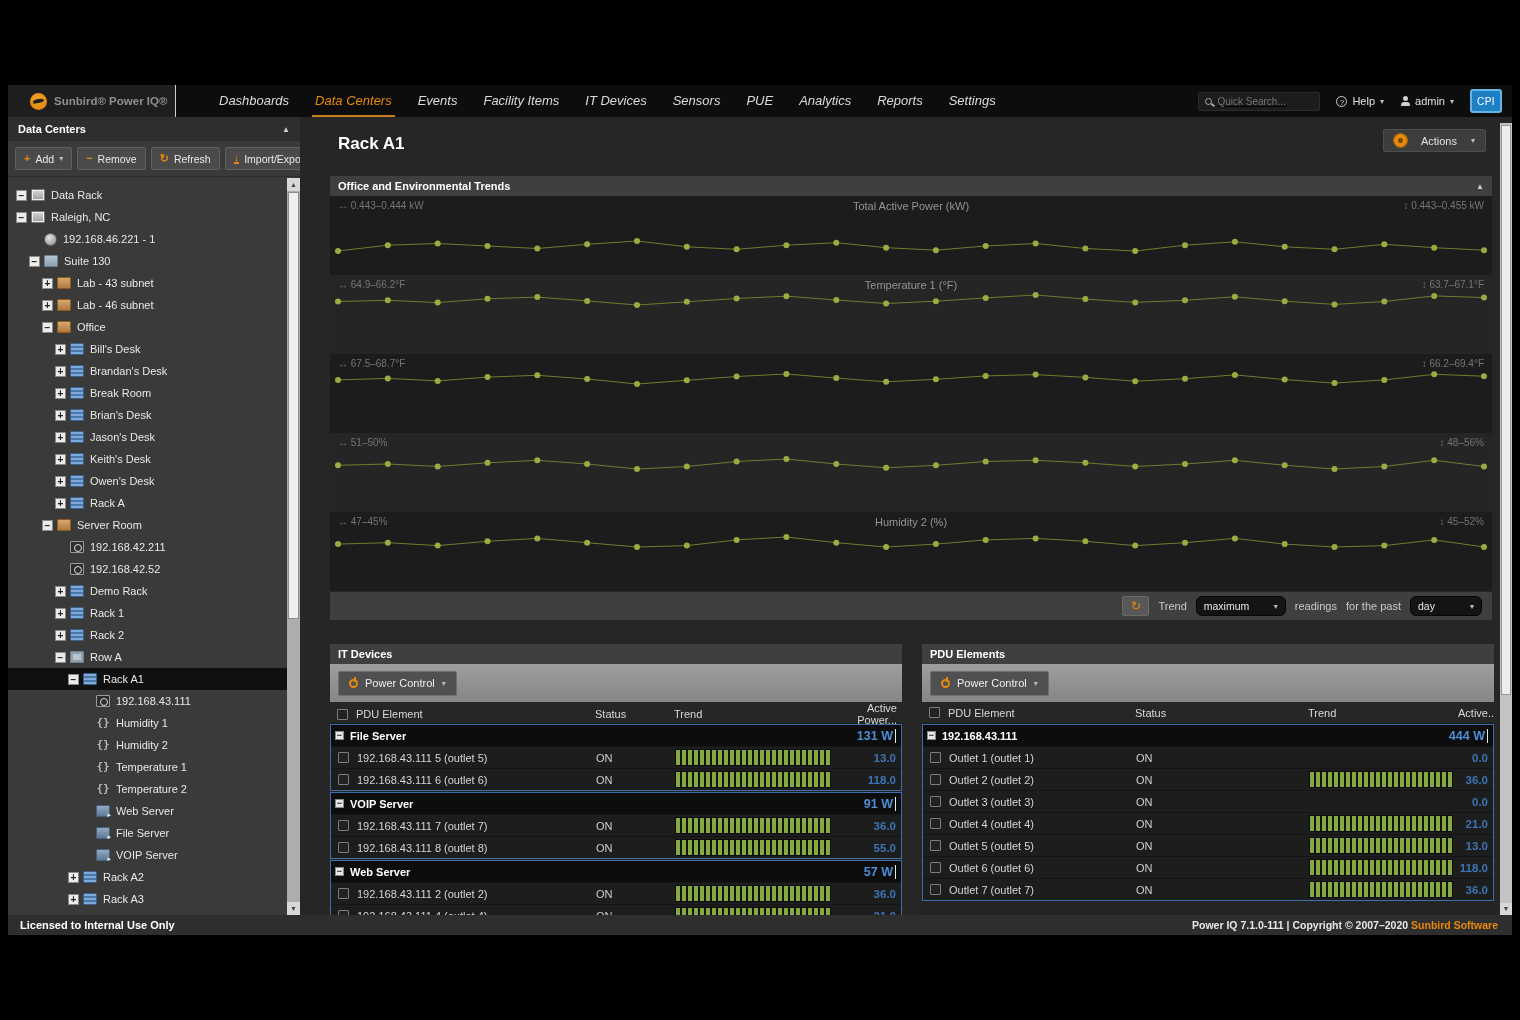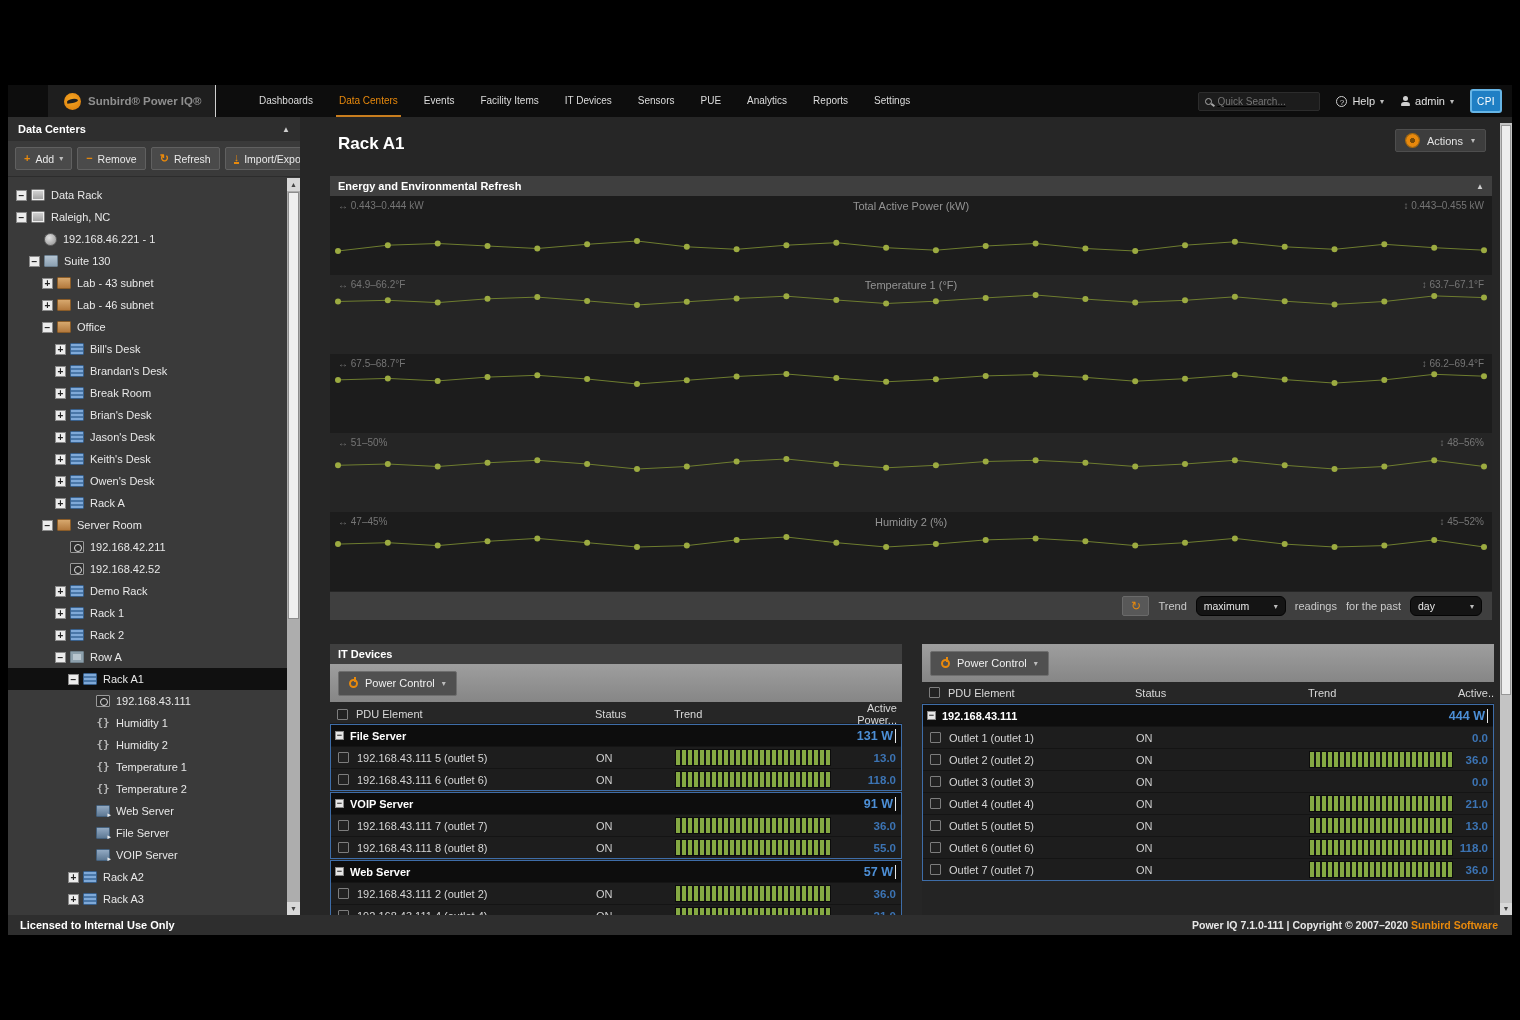--- a/index.html
+++ b/index.html
@@ -1,26 +1,26 @@
 <!DOCTYPE html>
 <html><head>
 <meta charset="utf-8">
 <style>
   * { margin:0; padding:0; box-sizing:border-box; }
   html,body { width:1520px; height:1020px; background:#000; font-family:"Liberation Sans",sans-serif; overflow:hidden; }
   .app { position:absolute; left:8px; top:85px; width:1504px; height:850px; background:#262626; }
 
   
   .topbar { position:absolute; top:0; left:0; right:0; height:32px; background:#0d0d0d; display:flex; align-items:center; }
-  .brand { width:168px; height:32px; background:#1e1e1e; border-right:1px solid #cfcfcf; display:flex; align-items:center; padding-left:16px; gap:7px; flex:none;margin-left:40px; }
+  .brand { width:168px; height:32px; background:#1e1e1e; border-right:1px solid #cfcfcf; display:flex; align-items:center; padding-left:22px; gap:7px; flex:none; }
   .bird { width:17px; height:17px; border-radius:50%; background:radial-gradient(circle at 45% 40%, #f5a623, #d97a0a); position:relative; flex:none; }
   .bird::after { content:""; position:absolute; left:3px; top:6px; width:11px; height:4px; background:#1e1e1e; border-radius:50% 50% 50% 0; transform:rotate(-8deg); }
   .brand-text { color:#8f8f8f; font-size:11.5px; font-weight:bold; white-space:nowrap; }
   .nav { display:flex; align-items:center; margin-left:30px; height:32px; }
-  .nav-item { color:#dcdcdc; font-size:10px; padding:0 13px; height:32px; line-height:32px; cursor:pointer; position:relative; white-space:nowrap; }
+  .nav-item { color:#dcdcdc; font-size:13px; padding:0 13px; height:32px; line-height:32px; cursor:pointer; position:relative; white-space:nowrap;font-style:italic; }
   .nav-item.active { color:#e8890c; }
   .nav-item.active::after { content:""; position:absolute; left:10px; right:10px; bottom:0; height:2px; background:#c87d1e; }
   .top-right { margin-left:auto; display:flex; align-items:center; gap:16px; padding-right:10px; }
   .search-box { display:flex; align-items:center; gap:5px; width:122px; height:19px; background:#1c1c1c; border:1px solid #2c2c2c; border-radius:2px; padding:0 6px;text-decoration:underline; }
   .mag { width:7px; height:7px; border:1.5px solid #a8a8a8; border-radius:50%; position:relative; flex:none; }
   .mag::after { content:""; position:absolute; width:4px; height:1.5px; background:#a8a8a8; right:-4px; bottom:-2px; transform:rotate(38deg); }
   .search-box input { background:transparent; border:none; outline:none; color:#8a8a8a; font-size:10px; width:100%; font-family:"Liberation Sans",sans-serif; }
   .tb-item { display:flex; align-items:center; gap:5px; color:#e0e0e0; font-size:11px; cursor:pointer; }
   .qmark { width:11px; height:11px; border:1px solid #cfcfcf; border-radius:50%; color:#cfcfcf; font-size:8px; line-height:11px; text-align:center; }
   .person { width:10px; height:10px; position:relative; }
@@ -55,21 +55,21 @@
   .ic-server { background:linear-gradient(#92a9c2,#5e7994); border:1px solid #44607c; }
   .ic-server::after { content:"▸"; position:absolute; right:-2px; bottom:-3px; color:#e8e8e8; font-size:7px; }
   .sb-scroll { position:absolute; right:0; top:61px; bottom:0; width:13px; background:#adadad; }
   .sb-scroll .arr { position:absolute; left:0; right:0; height:13px; background:#d8d8d8; color:#444; font-size:7px; text-align:center; line-height:13px; cursor:pointer; }
   .sb-scroll .arr.dn { bottom:0; }
   .sb-scroll .thumb { position:absolute; left:1px; right:1px; top:14px; height:58%; background:#efefef; border:1px solid #8d8d8d; cursor:grab; }
 
   
   .main { position:absolute; left:292px; top:32px; right:0; bottom:20px; background:#262626; }
   .page-title { position:absolute; left:38px; top:17px; color:#fff; font-size:17px; font-weight:bold; }
-  .actions-btn { position:absolute; right:26px; top:12px; height:23px; display:flex; align-items:center; gap:8px; background:#3d3d3d; border:1px solid #4e4e4e; border-radius:2px; padding:0 10px; color:#e2e2e2; font-size:11px; cursor:pointer; }
+  .actions-btn { position:absolute; right:26px; top:12px; height:23px; display:flex; align-items:center; gap:14px; background:#3d3d3d; border:1px solid #4e4e4e; border-radius:2px; padding:0 10px; color:#e2e2e2; font-size:11px; cursor:pointer; }
   .gear { width:13px; height:13px; border-radius:50%; background:radial-gradient(circle,#7a4c08 0 2.5px,#e8890c 2.5px); box-shadow:0 0 0 1px #a86a0a; }
 
   .trends { position:absolute; left:30px; width:1162px; top:59px; height:444px; }
   .panel-hd { height:20px; background:#3f3f3f; display:flex; align-items:center; justify-content:space-between; padding:0 8px; color:#fff; font-size:11px; font-weight:bold; }
   .panel-hd .tri { color:#cfcfcf; font-size:8px; font-weight:normal; cursor:pointer; }
   .strips { height:396px; }
   .strip { position:relative; height:79px; background:#1c1c1c; }
   .strip.alt { background:#252525; }
   .strip .lbl { position:absolute; top:4px; font-size:10px; color:#757575; }
   .strip .lbl.l { left:8px; } .strip .lbl.r { right:8px; }
@@ -355,21 +355,21 @@
   <div class="main">
     <div class="page-title">Rack A1</div>
     <div class="actions-btn">
       <span class="gear"></span>
       <span>Actions</span>
       <span class="chev">▾</span>
     </div>
 
     <div class="trends">
       <div class="panel-hd">
-        <span>Energy and Environmental Refresh</span>
+        <span>Office and Environmental Trends</span>
         <span class="tri">▲</span>
       </div>
       <div class="strips">
           <div class="strip">
             <span class="lbl l">↔ 0.443–0.444 kW</span>
             <span class="ttl">Total Active Power (kW)</span>
             <span class="lbl r">↕ 0.443–0.455 kW</span>
             <svg viewBox="0 0 1162 79" preserveAspectRatio="none">
               <polyline points="8.0,55.0 57.8,49.2 107.7,47.5 157.5,50.0 207.3,52.5 257.1,48.3 307.0,45.0 356.8,50.8 406.6,53.3 456.4,49.2 506.3,46.7 556.1,51.7 605.9,54.2 655.7,50.0 705.6,47.5 755.4,52.5 805.2,55.0 855.0,49.2 904.9,45.8 954.7,50.8 1004.5,53.3 1054.3,48.3 1104.2,51.7 1154.0,54.2" fill="none" stroke="#6e7d2f" stroke-width="1"></polyline>
               <circle cx="8.0" cy="55.0" r="3" fill="#9cab41"></circle>
@@ -635,20 +635,23 @@
             <span class="nm">192.168.43.111 4 (outlet 4)</span>
             <span>ON</span>
             <span>
               <span class="bar it" style="display: block;"></span>
             </span>
             <span class="cell-r val">21.0</span>
           </div>
         </div>
       </div>
     <div class="dev-panel pdu" id="pdu-panel">
+        <div class="panel-hd">
+          <span>PDU Elements</span>
+        </div>
         <div class="pc-band">
           <div class="pc-btn">
             <span class="pwr"></span>
             <span>Power Control</span>
             <span class="chev">▾</span>
           </div>
         </div>
         <div class="tbl-hd grid pdg">
           <span class="cbx"></span>
           <span>PDU Element</span>

